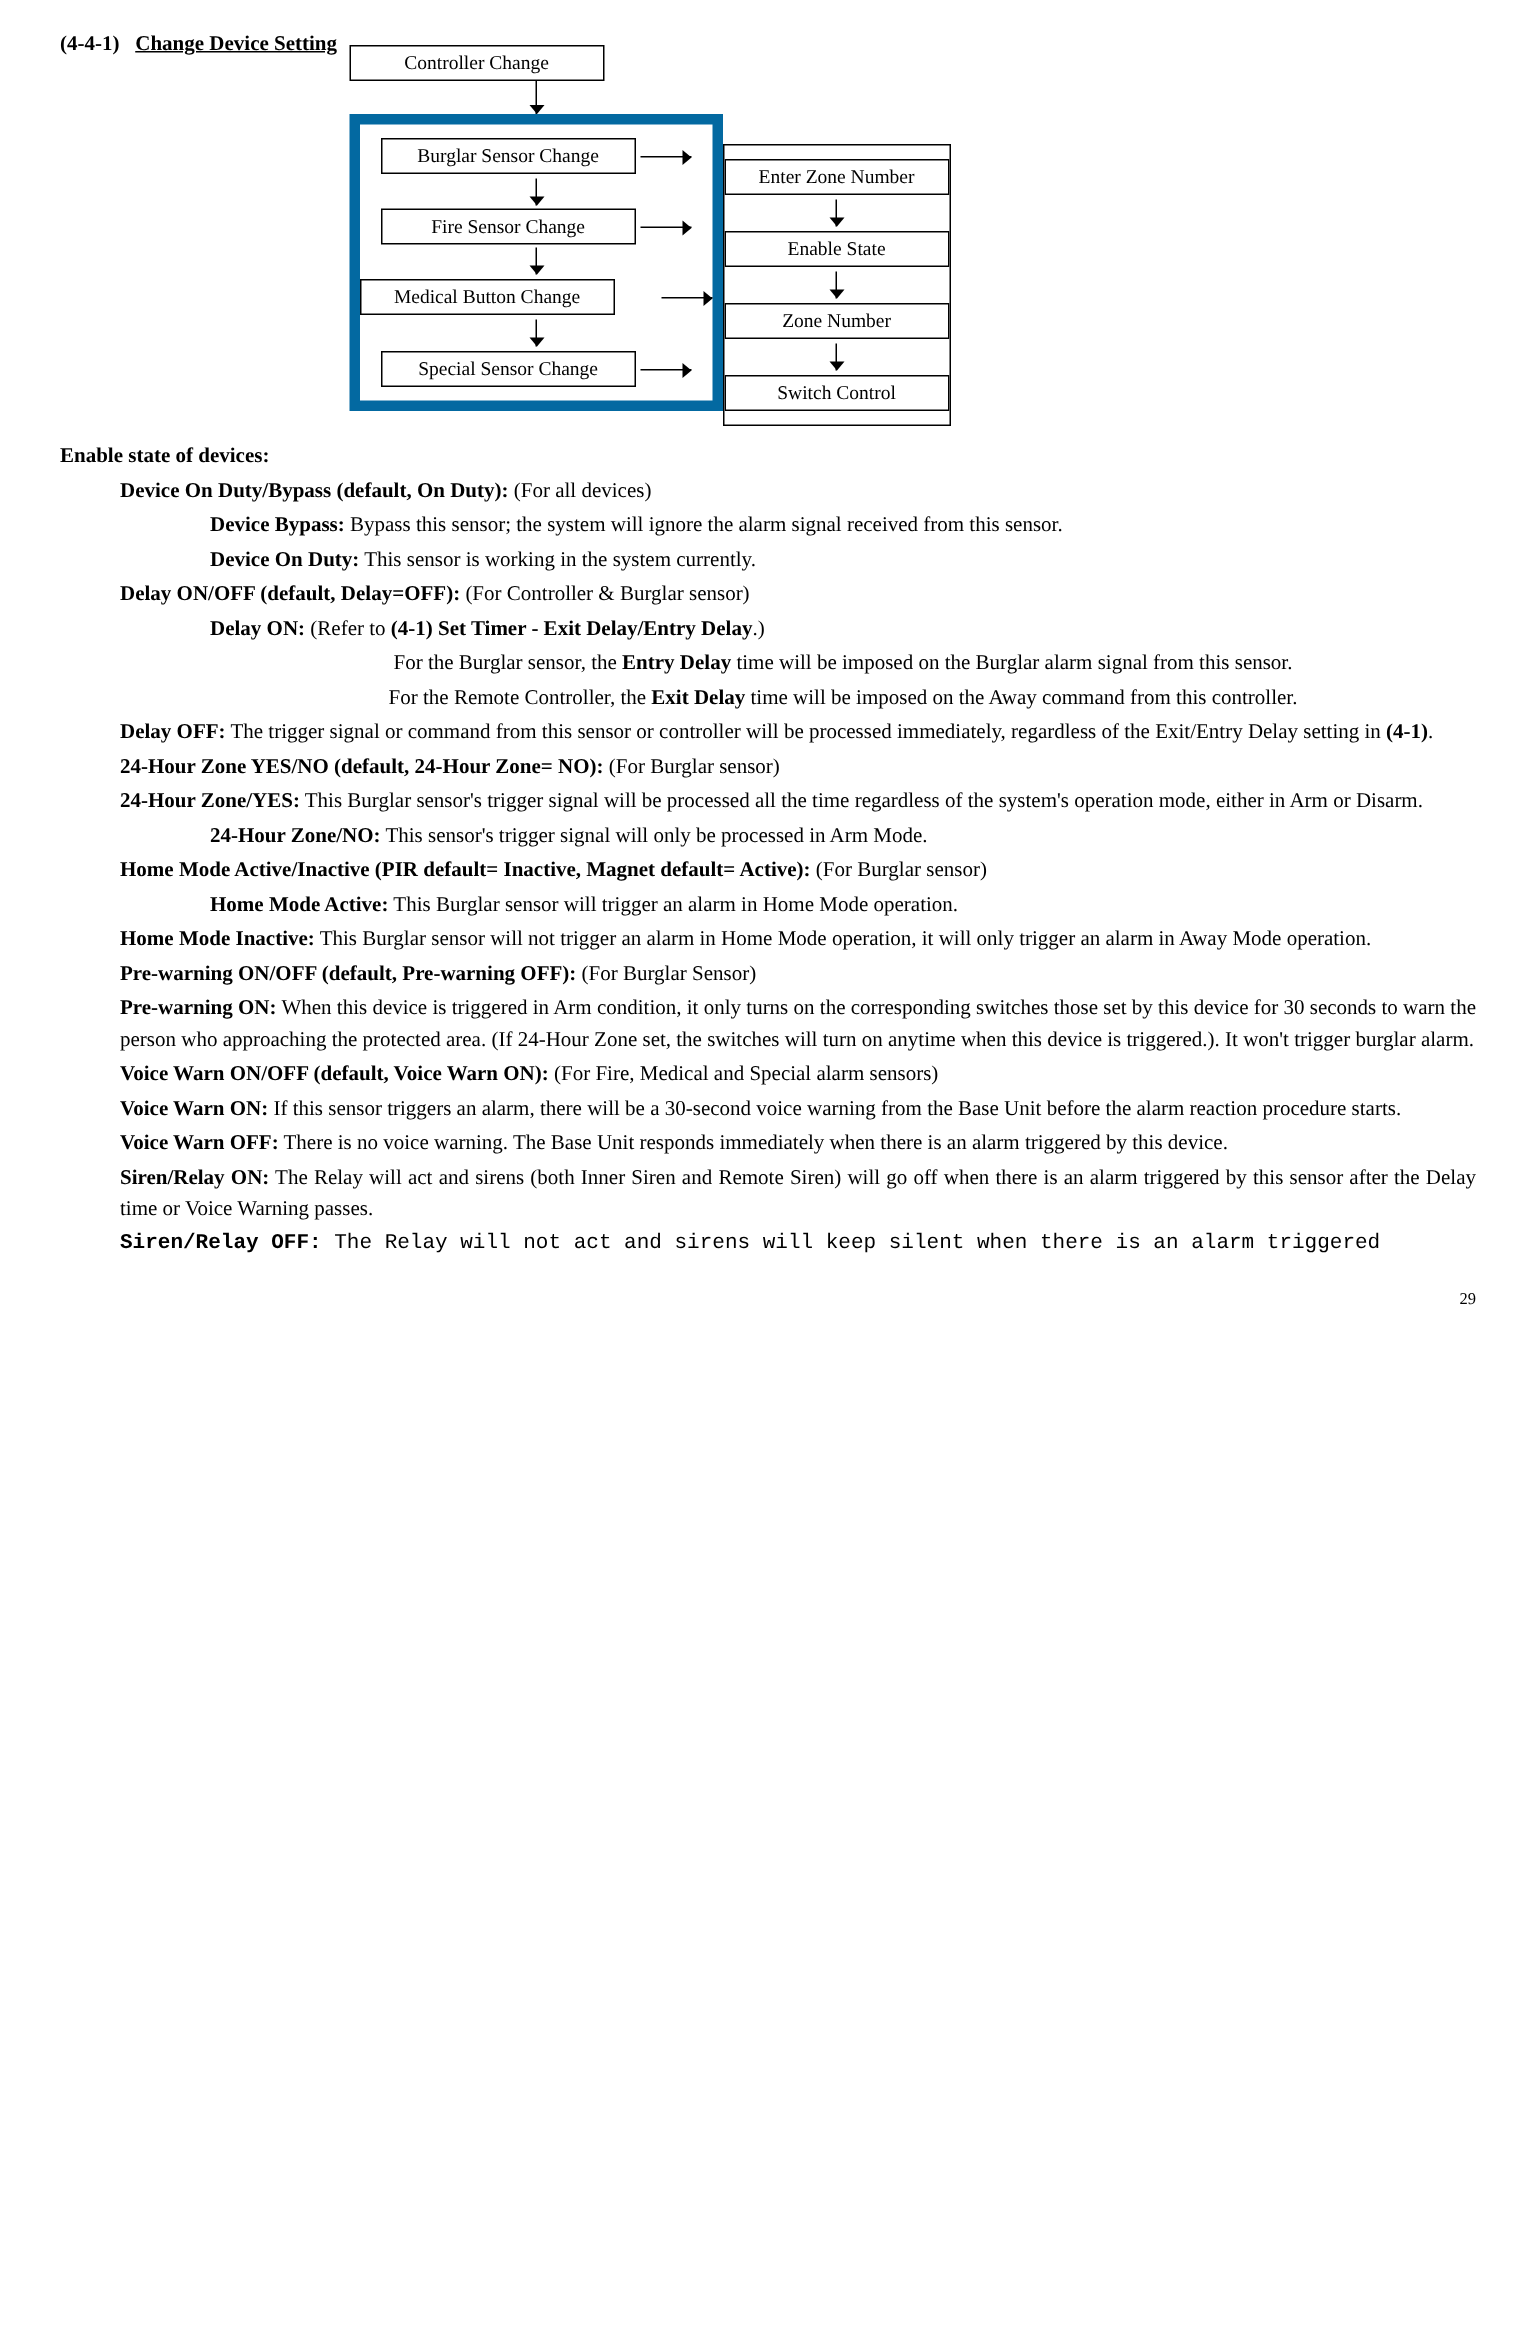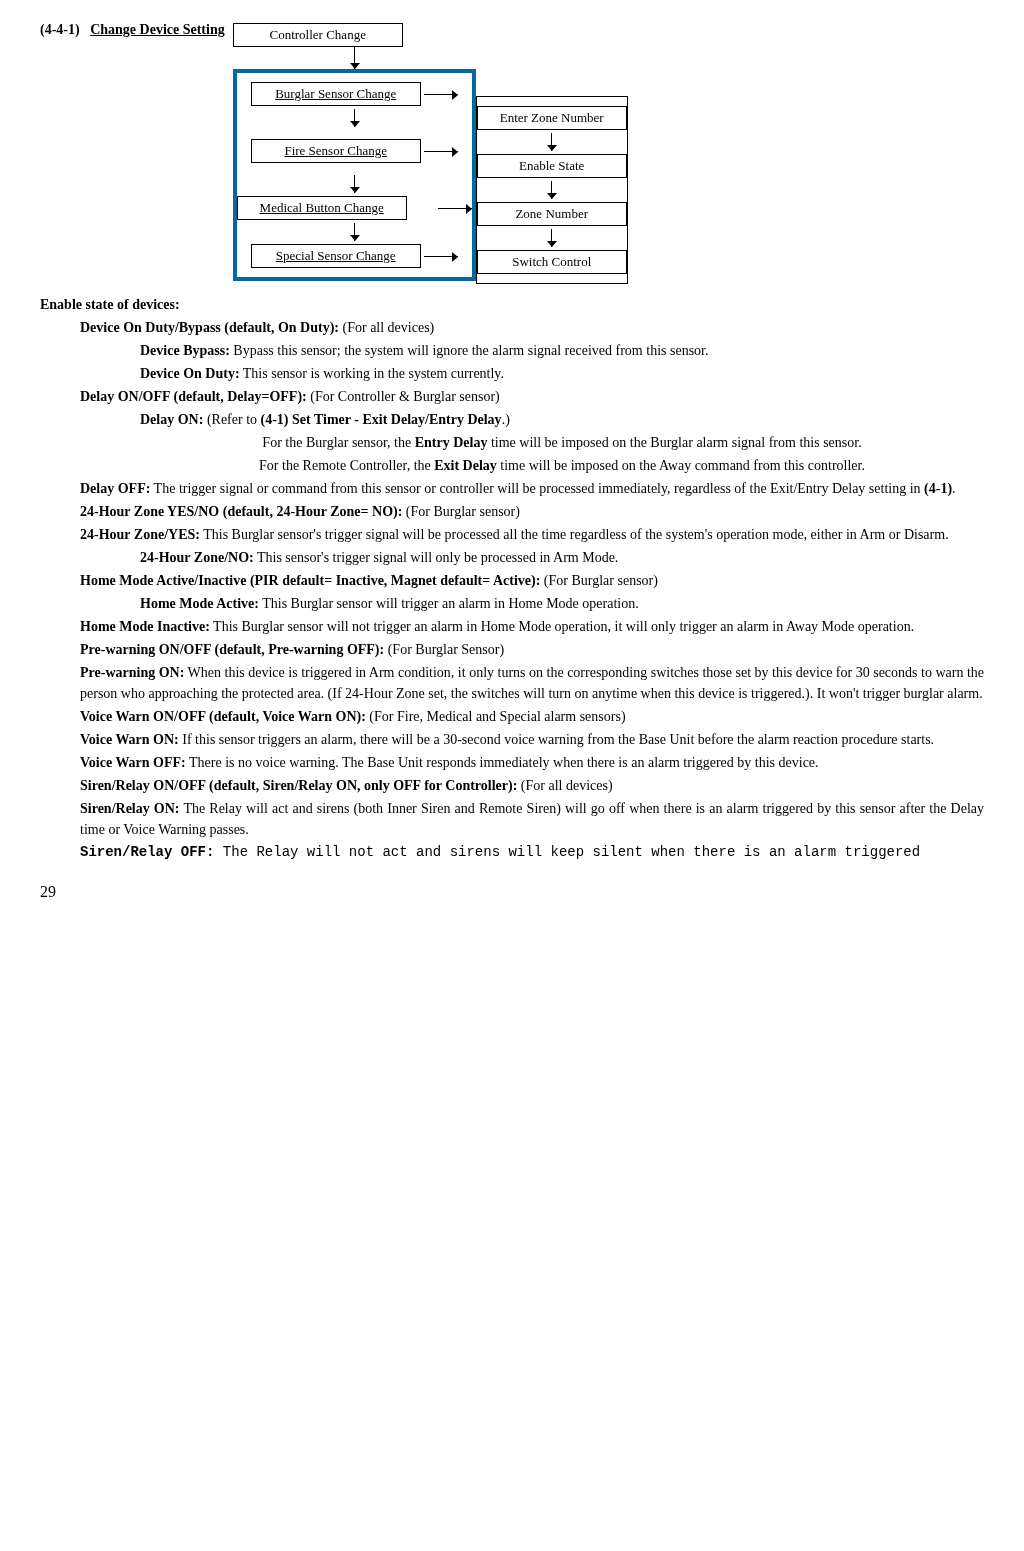--- a/index.html
+++ b/index.html
@@ -119,23 +119,23 @@
     .level1 {
       margin-left: 40px;
     }
 
     .level2 {
       margin-left: 100px;
       text-align: justify;
     }
 
     .page-number {
-      text-align: left;
+      text-align: right;
       margin-top: 20px;
-      font-size: 16px;
+      font-size: 11px;
     }
   </style>
 </head>
 <body>
 
 <div class="page-content">
 
   <div class="diagram-section">
     <div class="diagram-label">
       <span class="parens">(4-4-1)</span>
@@ -152,32 +152,32 @@
           <div style="position:relative;">
 
             <div style="display:flex;flex-direction:row;align-items:center;">
               <div class="flow-box">Controller Change</div>
             </div>
 
             <div style="display:flex;justify-content:center;">
               <div class="arrow-down" style="height:22px;"></div>
             </div>
 
-            <div style="border:4px solid #0369a1; padding: 6px 0; display:flex;flex-direction:column;align-items:center;text-decoration:underline;">
+            <div style="border:7px solid #0369a1; padding: 6px 0; display:flex;flex-direction:column;align-items:center;">
 
               <div style="display:flex;flex-direction:row;align-items:center;margin:3px 0;">
                 <div class="flow-box">Burglar Sensor Change</div>
                 <div class="arrow-right-line" style="width:34px;margin-left:3px;"></div>
               </div>
 
               <div style="display:flex;justify-content:center;">
                 <div class="arrow-down" style="height:18px;"></div>
               </div>
 
-              <div style="display:flex;flex-direction:row;align-items:center;margin:12px 0;">
+              <div style="display:flex;flex-direction:row;align-items:center;margin:2px 0;">
                 <div class="flow-box">Fire Sensor Change</div>
                 <div class="arrow-right-line" style="width:34px;margin-left:3px;"></div>
               </div>
 
               <div style="display:flex;justify-content:center;">
                 <div class="arrow-down" style="height:18px;"></div>
               </div>
 
               <div style="display:flex;flex-direction:row;align-items:center;margin:3px 0;gap:28px;">
                 <div class="flow-box">Medical Button Change</div>
@@ -305,23 +305,20 @@
     </p>
 
     <p style="margin-left:40px;text-align:justify;line-height:1.5;">
       <strong>Voice Warn ON:</strong><span> If this sensor triggers an alarm, there will be a 30-second voice warning from the Base Unit before the alarm reaction procedure starts.</span>
     </p>
 
     <p style="margin-left:40px;text-align:justify;line-height:1.5;">
       <strong>Voice Warn OFF:</strong><span> There is no voice warning. The Base Unit responds immediately when there is an alarm triggered by this device.</span>
     </p>
 
-    <p class="level1">
-      <strong>Siren/Relay ON/OFF (default, Siren/Relay ON, only OFF for Controller):</strong><span> (For all devices)</span>
-    </p>
 
     <p style="margin-left:40px;text-align:justify;line-height:1.5;">
       <strong>Siren/Relay  ON:</strong><span>  The Relay will act and sirens (both Inner Siren and Remote Siren) will go off when there is an alarm triggered by this sensor after the Delay time or Voice Warning passes.</span>
     </p>
 
     <p style="margin-left:40px;text-align:justify;line-height:1.5;font-family:Liberation Mono, monospace;">
       <strong>Siren/Relay OFF:</strong><span> The Relay will not act and sirens will keep silent when there is an alarm triggered</span>
     </p>
 
   </div>

